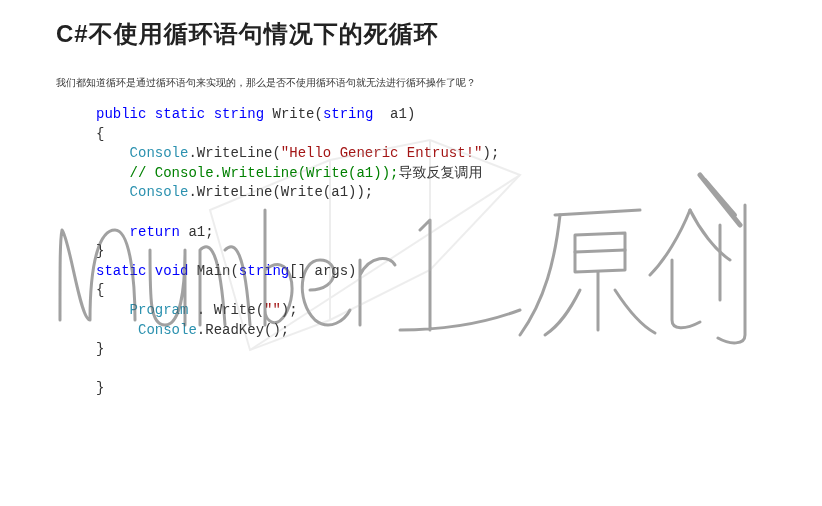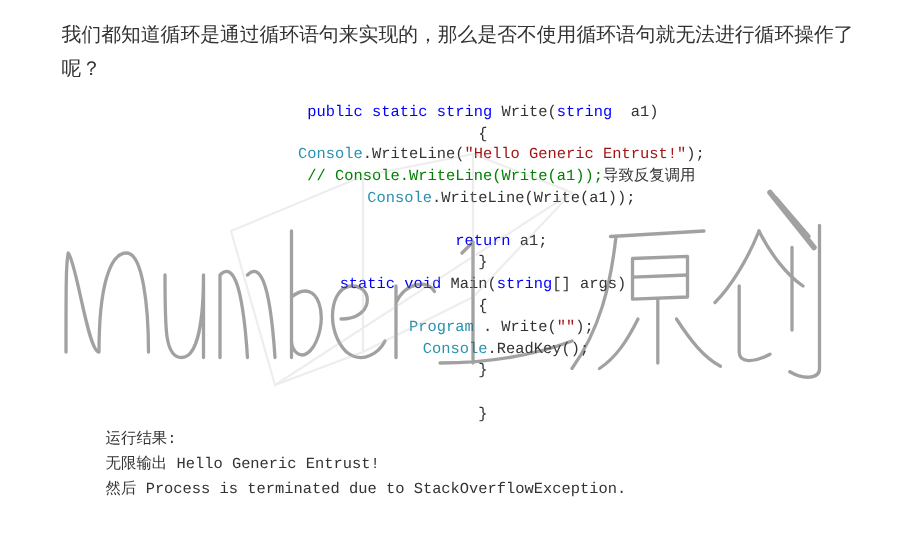--- a/index.html
+++ b/index.html
@@ -20,36 +20,34 @@
     padding: 18px 40px 20px 56px;
   }
   .title {
     font-size: 24px;
     font-weight: 700;
     color: #222;
     margin: 0 0 24px 0;
     letter-spacing: 1px;
   }
   .intro {
-    font-size: 18px;
+    font-size: 10px;
     line-height: 1.7;
     color: #333;
     margin: 0 0 14px 0;
-    font-family: Liberation Mono, monospace;
   }
   pre.code {
     margin: 0;
     padding: 0 0 0 40px;
     font-family: Consolas, "Courier New", monospace;
     font-size: 14px;
     line-height: 1.4;
     color: #333;
     background: transparent;
     white-space: pre;
-    text-align: center;
   }
   .kw { color: #0000ff; }
   .type { color: #2b91af; }
   .str { color: #a31515; }
   .cmt { color: #008000; }
   .cn { color: #333; } 
   .outro {
     margin-top: 2px;
     padding-left: 40px;
     font-family: Consolas, "Courier New", "Microsoft YaHei", monospace;
@@ -64,20 +62,21 @@
     width: 822px;
     height: 506px;
     pointer-events: none;
   }
 </style>
 </head>
 <body>
 
 <div class="page">
 
+  <h1 class="title">C#不使用循环语句情况下的死循环</h1>
 
   <p class="intro">
     <span>我们都知道循环是通过循环语句来实现的，那么是否不使用循环语句就无法进行循环操作了呢？</span><br>
   </p>
 
   <pre class="code"><span class="kw">public</span> <span class="kw">static</span> <span class="kw">string</span><span> Write(</span><span class="kw">string</span><span>  a1)</span>
 <span>{</span>
     <span class="type">Console</span><span>.WriteLine(</span><span class="str">"Hello Generic Entrust!"</span><span>);</span>
     <span class="cmt">// Console.WriteLine(Write(a1));</span><span class="cn">导致反复调用</span>
     <span class="type">Console</span><span>.WriteLine(Write(a1));</span>
@@ -85,25 +84,20 @@
     <span class="kw">return</span><span> a1;</span>
 <span>}</span>
 <span class="kw">static</span> <span class="kw">void</span><span> Main(</span><span class="kw">string</span><span>[] args)</span>
 <span>{</span>
     <span class="type">Program</span><span> . Write(</span><span class="str">""</span><span>);</span>
      <span class="type">Console</span><span>.ReadKey();</span>
 <span>}</span>
 <span></span>
 <span>}</span></pre>
 
-  <div class="outro">
-    <div>运行结果:</div>
-    <div>无限输出 Hello Generic Entrust!</div>
-    <div>然后 Process is terminated due to StackOverflowException.</div>
-  </div>
 
   <svg class="watermark" viewBox="0 0 822 506">
     <g stroke="#555" stroke-width="3" fill="none" stroke-linecap="round" stroke-linejoin="round" opacity="0.55">
 
       <path d="M60 320 C60 260 60 240 62 230 C70 240 80 320 90 320 M90 320 C90 260 100 230 115 230 C130 230 135 280 135 320"></path>
 
       <path d="M150 250 C150 300 150 325 165 325 C180 325 185 290 185 250 M185 250 L185 325"></path>
 
       <path d="M200 325 L200 250 C210 240 220 250 225 325 M225 250 C235 240 245 250 250 325"></path>
 

